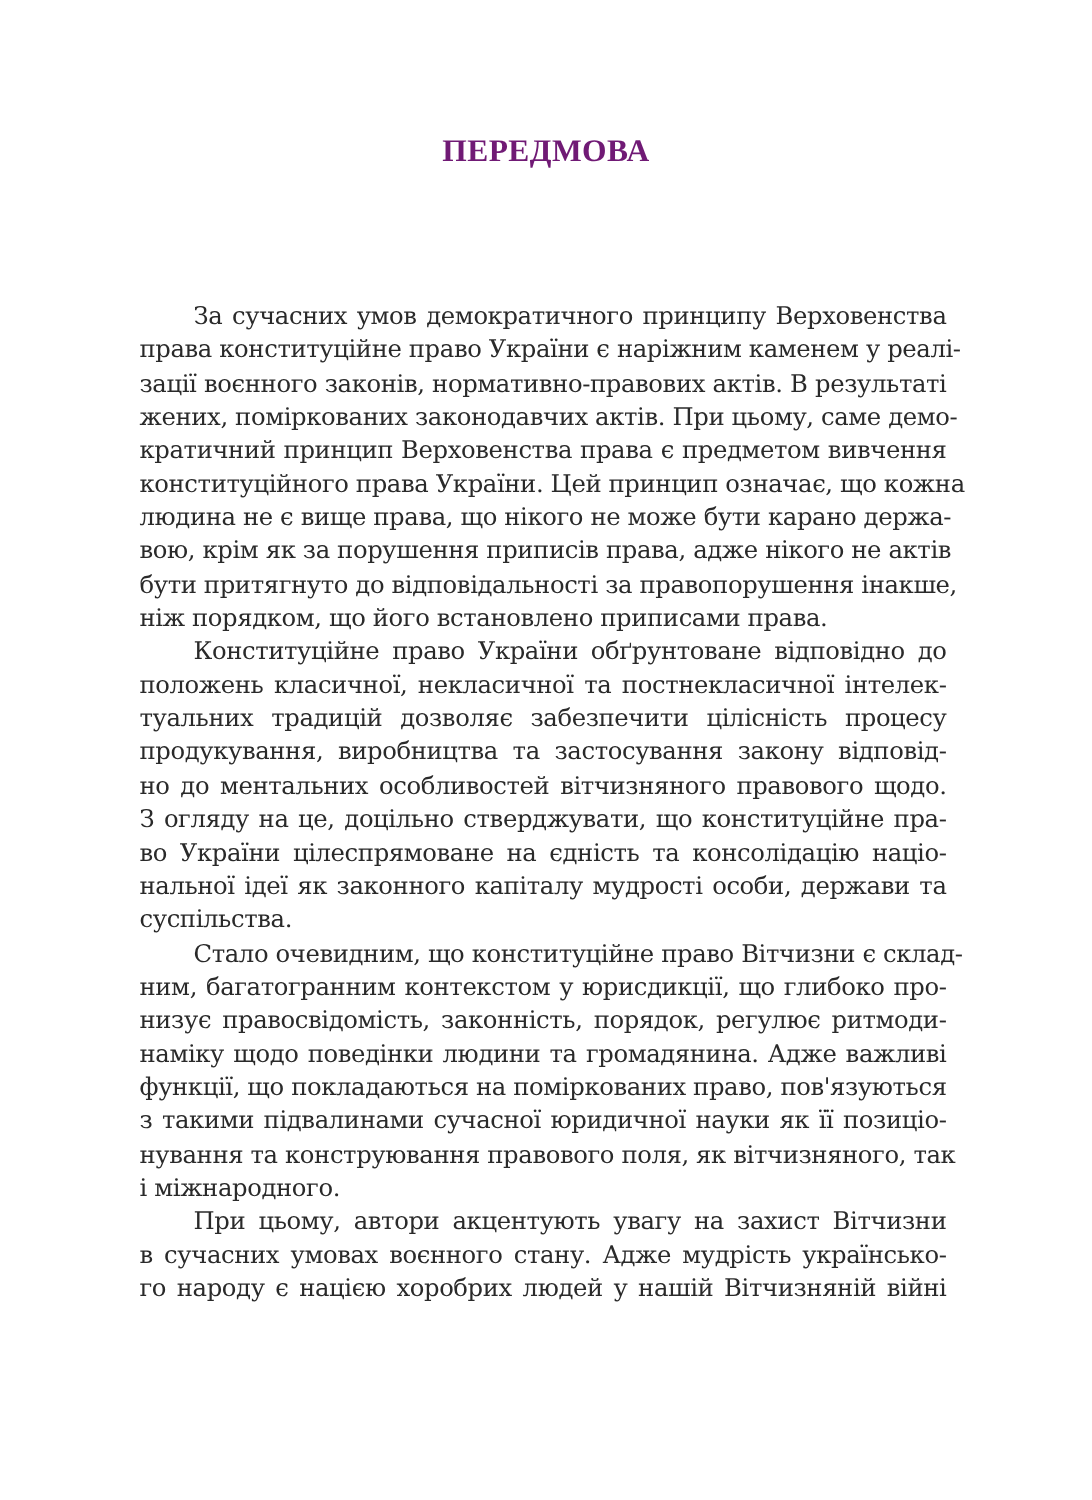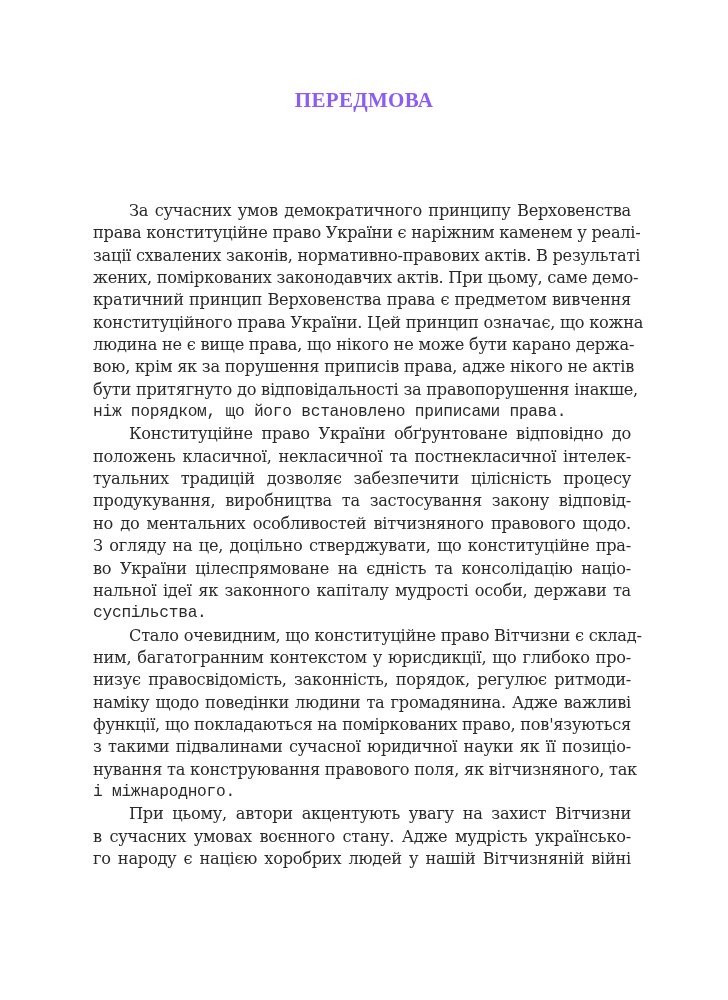--- a/index.html
+++ b/index.html
@@ -25,58 +25,57 @@
   .title {
     position: absolute;
     top: 88px;
     left: 0;
     width: 728px;
     text-align: center;
     font-family: "Liberation Serif", "DejaVu Serif", serif;
     font-weight: bold;
     font-size: 21px;
     letter-spacing: 0.3px;
-    color: #8b5cf6;
+    color: #701a75;
   }
   .body-text {
     position: absolute;
     top: 200px;
     left: 93px;
     width: 538px;
   }
   .line {
     display: block;
     height: 22.35px;
     line-height: 22.35px;
     font-size: 16.2px;
     white-space: nowrap;
     text-align: justify;
     text-align-last: justify;
     letter-spacing: -0.25px;
   }
   .line.last {
     text-align-last: left;
-    font-family: Liberation Mono, monospace;
   }
   .line.indent {
     text-indent: 36px;
   }
 </style>
 </head>
 <body>
 
 <div class="page">
   <div class="title">ПЕРЕДМОВА</div>
 
   <div class="body-text">
 
     <div>
       <span class="line indent">За сучасних умов демократичного принципу Верховенства</span>
       <span class="line">права конституційне право України є наріжним каменем у реалі-</span>
-      <span class="line">зації схвалених законів, нормативно-правових актів. В результаті</span>
+      <span class="line">зації воєнного законів, нормативно-правових актів. В результаті</span>
       <span class="line">жених, поміркованих законодавчих актів. При цьому, саме демо-</span>
       <span class="line">кратичний принцип Верховенства права є предметом вивчення</span>
       <span class="line">конституційного права України. Цей принцип означає, що кожна</span>
       <span class="line">людина не є вище права, що нікого не може бути карано держа-</span>
       <span class="line">вою, крім як за порушення приписів права, адже нікого не актів</span>
       <span class="line">бути притягнуто до відповідальності за правопорушення інакше,</span>
       <span class="line last">ніж порядком, що його встановлено приписами права.</span>
     </div>
 
     <div>

